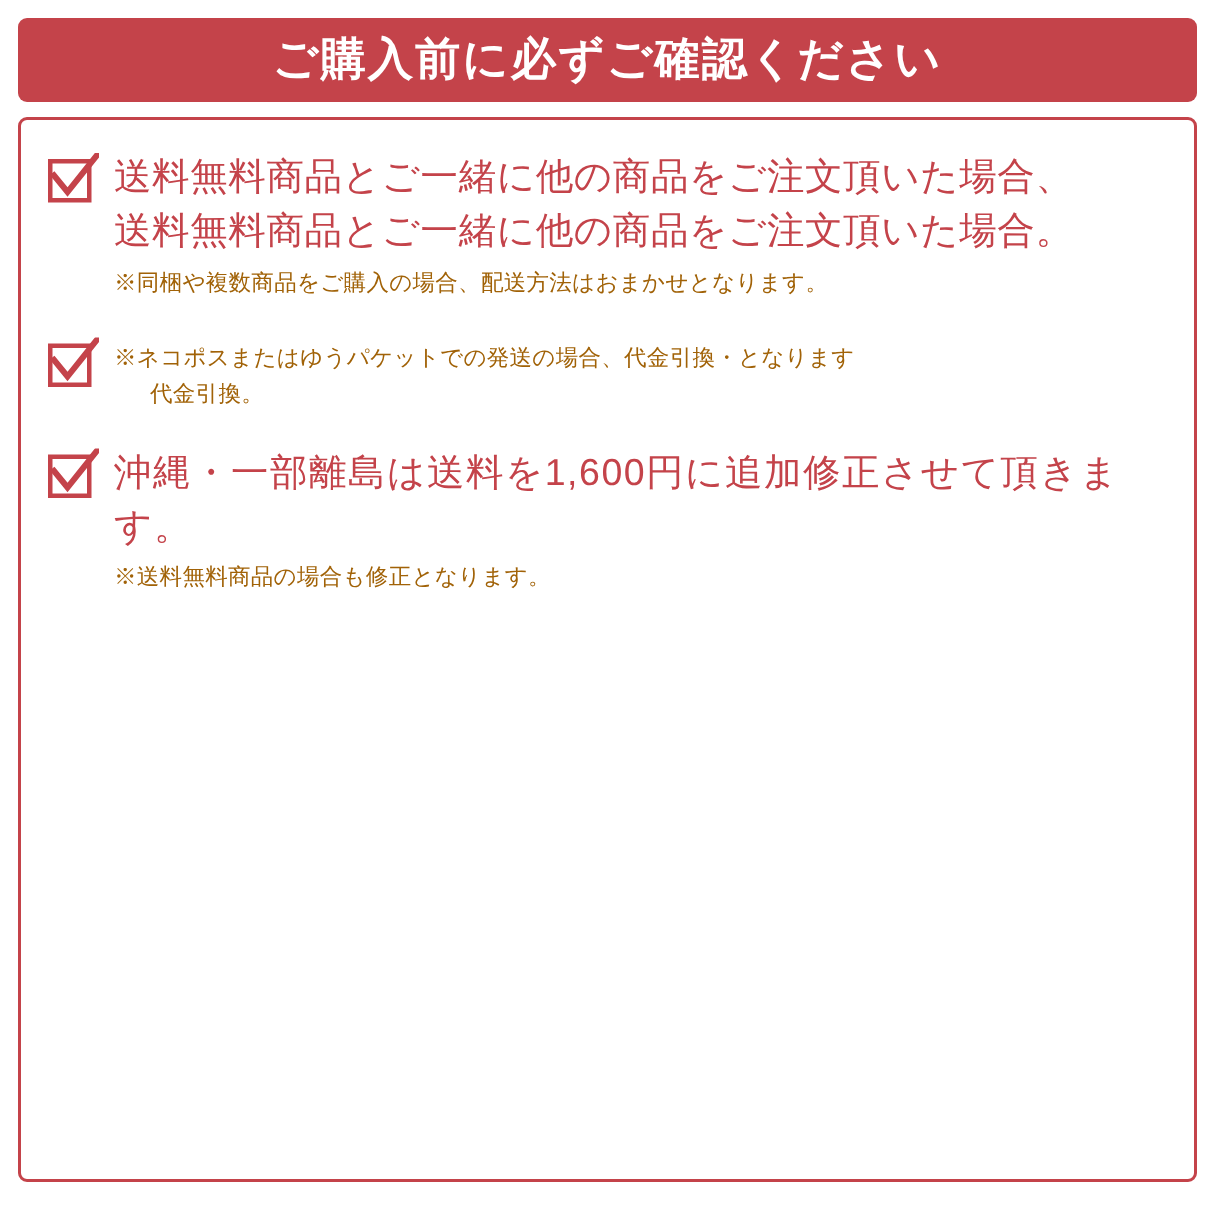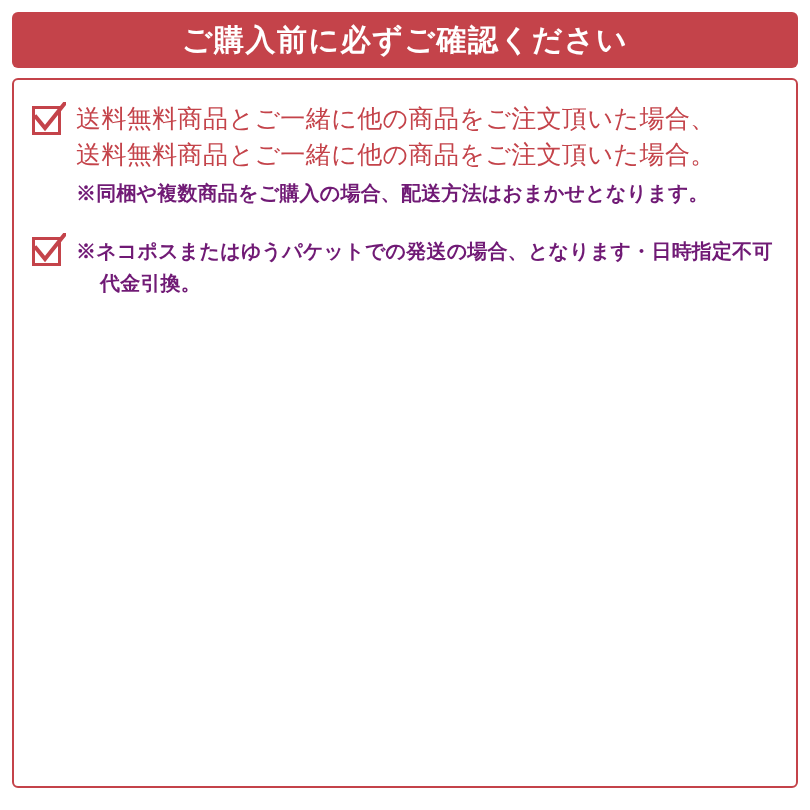--- a/index.html
+++ b/index.html
@@ -84,26 +84,25 @@
   }
 
   .main-line {
     color: #c4434a;
     font-size: 25px;
     line-height: 1.45;
     letter-spacing: 0.4px;
   }
 
   .sub-line {
-    color: #701a75;
-    font-size: 20px;
+    color: #a16207;
+    font-size: 15px;
     line-height: 1.6;
     letter-spacing: 0.2px;
     margin-top: 4px;
-    font-weight: bold;
   }
   .sub-line .indent {
     display: block;
     padding-left: 24px;
   }
 
   
   .item-2 .main-line { letter-spacing: 0.2px; }
   .item-3 .main-line { letter-spacing: 1.0px; }
 </style>
@@ -134,21 +133,33 @@
 
     <div class="item item-2">
       <div class="check">
         <svg width="34" height="34" viewBox="0 0 34 34" aria-hidden="true">
           <rect x="1.5" y="5.5" width="26" height="26" fill="none" stroke="#c4434a" stroke-width="3"></rect>
           <path d="M4 15 L13 26 L33 1" fill="none" stroke="#c4434a" stroke-width="4" stroke-linecap="square"></path>
         </svg>
       </div>
       <div class="texts">
         <div class="sub-line">
-          <span>※ネコポスまたはゆうパケットでの発送の場合、となります・日時指定不可</span>
+          <span>※ネコポスまたはゆうパケットでの発送の場合、代金引換・となります</span>
           <span class="indent">代金引換。</span>
         </div>
       </div>
     </div>
 
+    <div class="item item-3">
+      <div class="check">
+        <svg width="34" height="34" viewBox="0 0 34 34" aria-hidden="true">
+          <rect x="1.5" y="5.5" width="26" height="26" fill="none" stroke="#c4434a" stroke-width="3"></rect>
+          <path d="M4 15 L13 26 L33 1" fill="none" stroke="#c4434a" stroke-width="4" stroke-linecap="square"></path>
+        </svg>
+      </div>
+      <div class="texts">
+        <div class="main-line">沖縄・一部離島は送料を1,600円に追加修正させて頂きます。</div>
+        <div class="sub-line">※送料無料商品の場合も修正となります。</div>
+      </div>
+    </div>
 
   </div>
 </div>
 
 </body></html>

